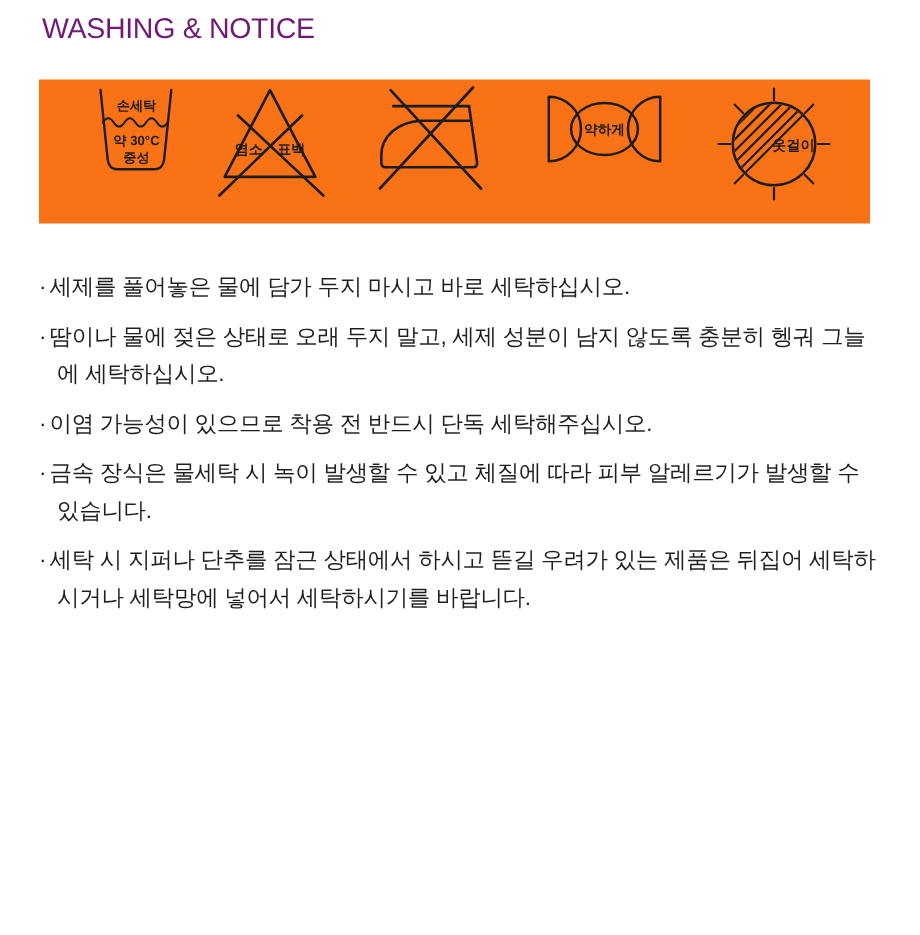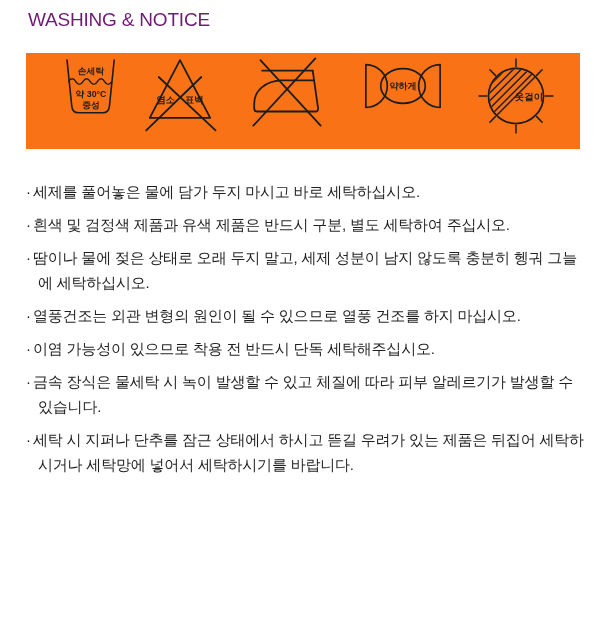--- a/index.html
+++ b/index.html
@@ -120,28 +120,26 @@
       </g>
       <text class="sym-text" x="65" y="55" font-size="11">옷걸이</text>
     </svg>
 
   </div>
 
   <div class="notice-list">
     <div class="notice-item"><span class="bullet">·</span><span class="notice-text">세제를 풀어놓은 물에 담가 두지 마시고 바로 세탁하십시오.</span></div>
 
 
-    <div class="notice-item"><span class="bullet">·</span><span class="notice-text">흰색 및 검정색 제품과 유색 제품은 반드시 구분, 별도 세탁하여 주십시오.</span></div>
 
 
     <div class="notice-item"><span class="bullet">·</span><span class="notice-text">땀이나 물에 젖은 상태로 오래 두지 말고, 세제 성분이 남지 않도록 충분히 헹궈 그늘에 세탁하십시오.</span></div>
 
 
 
-    <div class="notice-item"><span class="bullet">·</span><span class="notice-text">열풍건조는 외관 변형의 원인이 될 수 있으므로 열풍 건조를 하지 마십시오.</span></div>
 
     <div class="notice-item"><span class="bullet">·</span><span class="notice-text">이염 가능성이 있으므로 착용 전 반드시 단독 세탁해주십시오.</span></div>
 
     <div class="notice-item"><span class="bullet">·</span><span class="notice-text">금속 장식은 물세탁 시 녹이 발생할 수 있고 체질에 따라 피부 알레르기가 발생할 수 있습니다.</span></div>
 
     <div class="notice-item"><span class="bullet">·</span><span class="notice-text">세탁 시 지퍼나 단추를 잠근 상태에서 하시고 뜯길 우려가 있는 제품은 뒤집어 세탁하시거나 세탁망에 넣어서 세탁하시기를 바랍니다.</span></div>
 
   </div>
 
 </div>

